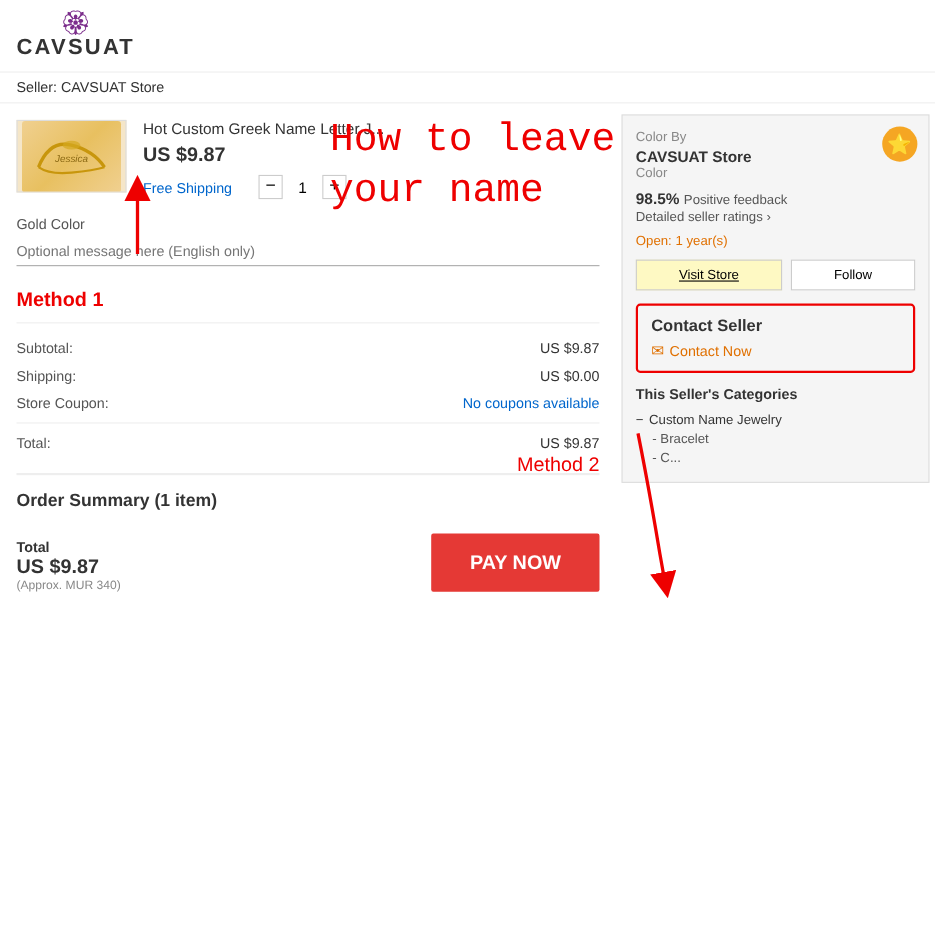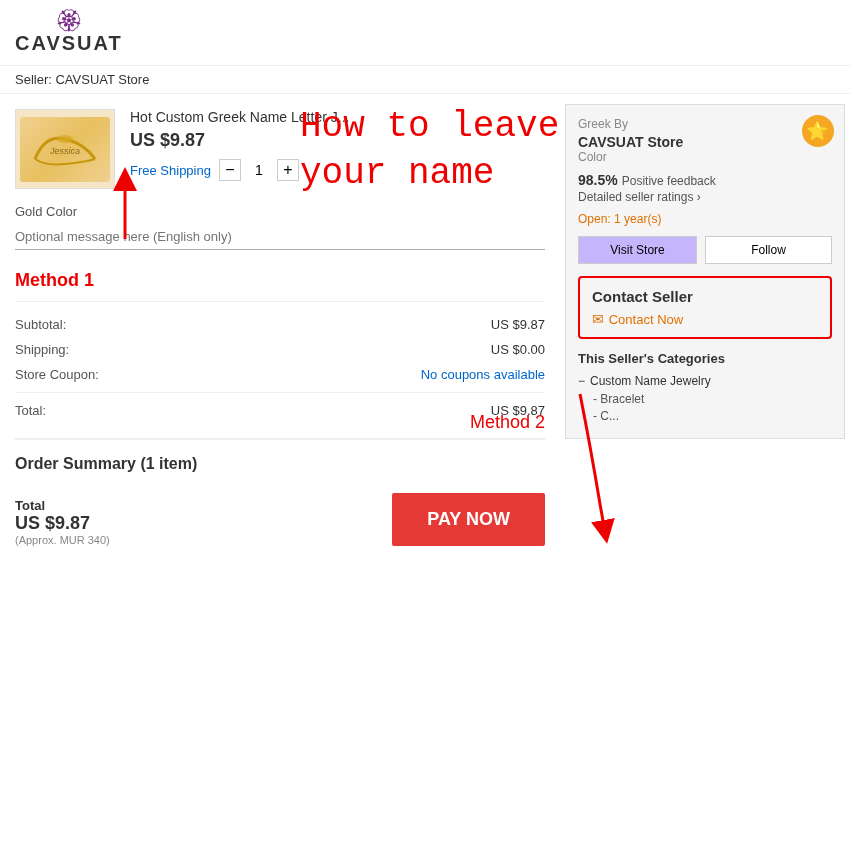--- a/index.html
+++ b/index.html
@@ -70,21 +70,21 @@
     }
 
     
     .product-row {
       display: flex;
       align-items: flex-start;
       margin-bottom: 15px;
     }
     .product-image {
       width: 100px;
-      height: 80px;
+      height: 66px;
       background: #f5e6c8;
       border: 1px solid #ddd;
       margin-right: 15px;
       display: flex;
       align-items: center;
       justify-content: center;
       overflow: hidden;
       flex-shrink: 0;
     }
     .product-image-inner {
@@ -111,21 +111,21 @@
     }
     .product-price {
       font-size: 18px;
       font-weight: bold;
       color: #333;
       margin-bottom: 8px;
     }
     .shipping-qty-row {
       display: flex;
       align-items: center;
-      gap: 8px;
+      gap: 24px;
     }
     .free-shipping {
       color: #0066cc;
       font-size: 13px;
     }
     .qty-control {
       display: flex;
       align-items: center;
       gap: 8px;
     }
@@ -321,25 +321,26 @@
     .open-since span {
       color: #e07000;
     }
     .store-actions {
       display: flex;
       gap: 8px;
       margin-bottom: 12px;
     }
     .visit-store-btn {
       flex: 1;
-      padding: 6px 10px;
+      padding: 6px 24px;
       border: 1px solid #ccc;
-      background: #c4b5fd;
+      background: #fef9c3;
       font-size: 12px;
       cursor: pointer;
+      text-decoration: underline;
     }
     .follow-btn {
       flex: 1;
       padding: 6px 14px;
       border: 1px solid #ccc;
       background: #fff;
       font-size: 12px;
       cursor: pointer;
     }
 
@@ -509,21 +510,21 @@
           <path d="M0,0 L8,4 L0,8 Z" fill="#e00"></path>
         </marker>
       </defs>
       <path d="M80,10 Q90,60 100,120 L105,148" stroke="#e00" stroke-width="3" fill="none" marker-end="url(#arrowhead2)"></path>
     </svg>
 
     <div class="seller-card">
 
       <div class="seller-badge">⭐</div>
 
-      <div class="sold-by-label">Greek By</div>
+      <div class="sold-by-label">Color By</div>
       <div class="store-name">CAVSUAT Store</div>
       <div class="store-country">Color</div>
 
       <div class="feedback-row">
         <span class="feedback-pct">98.5%</span>
         <span class="feedback-label">Positive feedback</span>
       </div>
       <div class="ratings-link">Detailed seller ratings</div>
 
       <div class="open-since">

